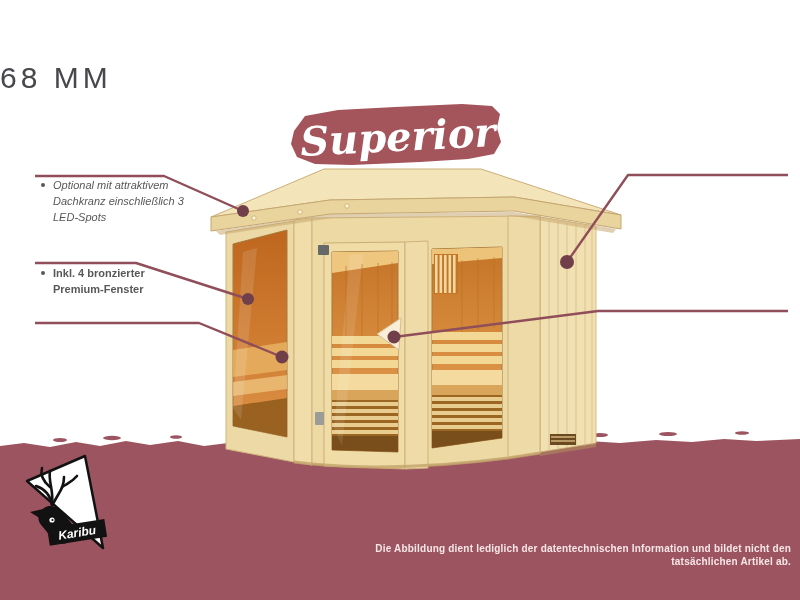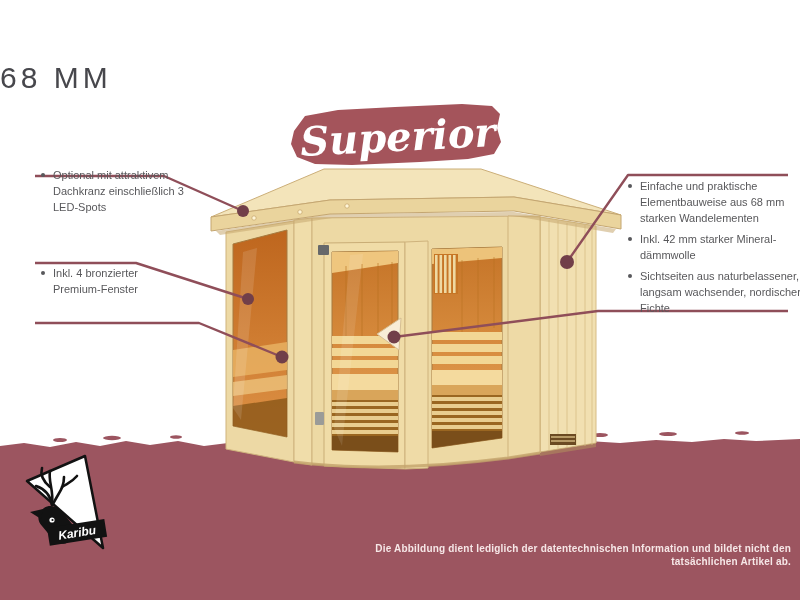--- a/index.html
+++ b/index.html
@@ -8,22 +8,22 @@
   #scene{position:absolute;left:0;top:0;}
 
   .size-label{position:absolute;left:0;right:0;top:63px;
     font:400 30px/1 "Liberation Sans",sans-serif;letter-spacing:4px;color:#47474C;}
 
   .feat{position:absolute;font:11px/1.45 "Liberation Sans",sans-serif;color:#58585B;}
   .feat ul{margin:0;padding:0;list-style:none;}
   .feat li{position:relative;padding-left:15px;margin-bottom:5px;}
   .feat li::before{content:"";position:absolute;left:3px;top:5px;width:4px;height:4px;
     border-radius:50%;background:#58585B;}
-  #feat-l1{left:38px;top:168px;width:152px;}
-  #feat-l2{left:38px;top:266px;width:132px;}
+  #feat-l1{left:38px;top:178px;width:152px;font-style:italic;}
+  #feat-l2{left:38px;top:266px;width:132px;font-weight:bold;}
   #feat-l3{left:38px;top:327px;width:192px;}
   #feat-r1{left:625px;top:179px;width:176px;}
   #feat-r2{left:625px;top:318px;width:176px;}
 
   .disclaimer{position:absolute;left:333px;top:542px;width:458px;text-align:right;
     font:700 10px/1.3 "Liberation Sans",sans-serif;color:#F6E7E7;letter-spacing:.2px;}
 </style>
 </head>
 <body>
 
@@ -228,23 +228,16 @@
   <div class="feat" id="feat-l1">
     <ul>
       <li>Optional mit attraktivem Dachkranz einschließlich 3 LED-Spots</li>
     </ul>
   </div>
   <div class="feat" id="feat-l2">
     <ul>
       <li>Inkl. 4 bronzierter Premium-Fenster</li>
     </ul>
   </div>
-  <div class="feat" id="feat-r1">
-    <ul>
-      <li>Einfache und praktische Element­bauweise aus 68 mm starken Wandelementen</li>
-      <li>Inkl. 42 mm starker Mineral­dämmwolle</li>
-      <li>Sichtseiten aus naturbelassener, langsam wachsender, nordischer Fichte</li>
-    </ul>
-  </div>
 
   <div class="disclaimer">Die Abbildung dient lediglich der datentechnischen Information und bildet nicht den tatsächlichen Artikel ab.</div>
 
 </div>
 
 </body></html>

